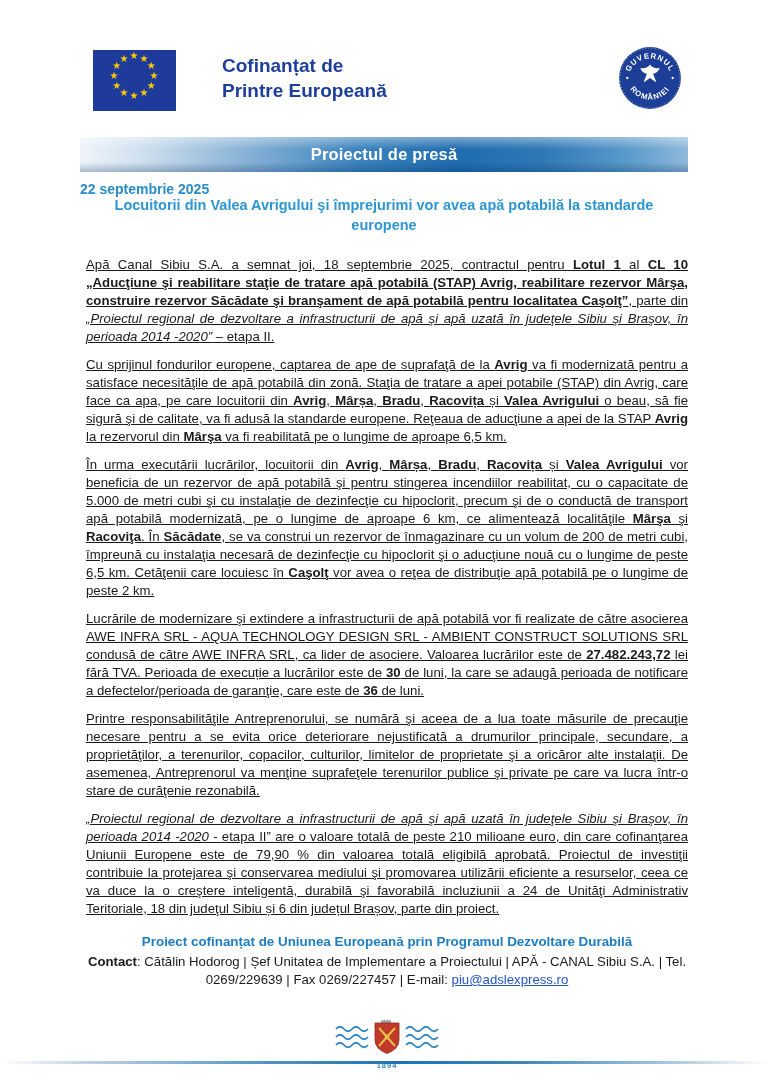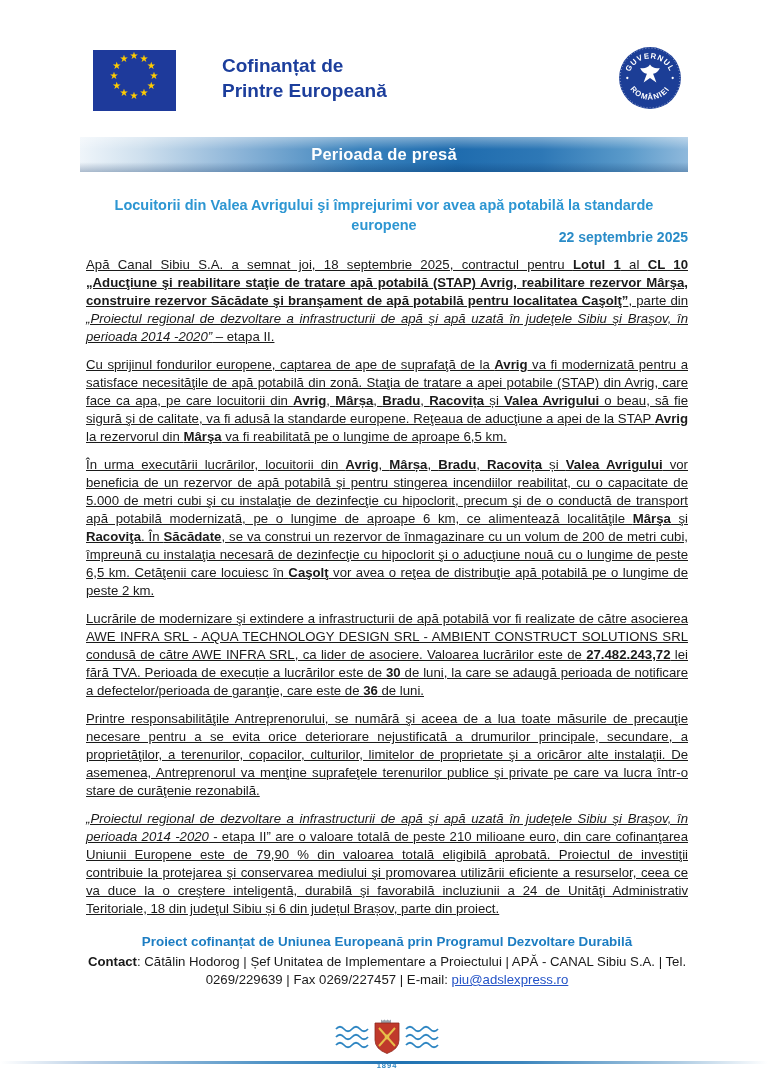--- a/index.html
+++ b/index.html
@@ -27,21 +27,21 @@
   .gov-seal{position:absolute;left:617px;top:45px;width:66px;height:66px;}
   
   .banner{
     position:absolute;left:80px;top:137px;width:608px;height:35px;
     background:
       linear-gradient(180deg, rgba(255,255,255,.40) 0%, rgba(255,255,255,0) 35%, rgba(0,0,0,0) 72%, rgba(0,40,90,.28) 100%),
       linear-gradient(90deg,#eff5fa 0%,#cfe0ee 10%,#8db5d8 26%,#3a82bc 46%,#1f6cae 62%,#2e78b6 76%,#5a9aca 90%,#8fb9dc 100%);
     text-align:center;line-height:35px;color:#ffffff;font-weight:bold;font-size:16.5px;letter-spacing:.2px;
   }
   
-  .date{position:absolute;left:80px;top:181px;width:608px;text-align:right;font-weight:bold;font-size:14px;color:#2a8cc8;margin-top:48px;}
+  .date{position:absolute;left:80px;top:181px;width:608px;text-align:left;font-weight:bold;font-size:14px;color:#2a8cc8;}
   .title{position:absolute;left:84px;top:195px;width:600px;text-align:center;font-weight:bold;font-size:14.5px;line-height:20px;color:#2d96d2;}
   
   .bodytext{position:absolute;left:86px;top:256px;width:602px;font-size:13.2px;line-height:18px;text-align:justify;}
   .bodytext p{margin:0 0 10px 0;text-decoration:underline;}
   .b{font-weight:bold;}
   .i{font-style:italic;}
   a.link{color:#2453c7;text-decoration:underline;cursor:pointer;}
   .funding{margin-top:15px;text-align:center;font-weight:bold;font-size:13.4px;color:#1d7dc2;}
   .contact{margin-top:2px;text-align:center;font-size:13.2px;line-height:18px;text-align:center;}
   
@@ -91,21 +91,21 @@
     </text>
     <text font-size="7.5" font-weight="bold" fill="#ffffff" letter-spacing="1">
       <textPath href="#arcBot" startOffset="50%" text-anchor="middle">ROMÂNIEI</textPath>
     </text>
     <circle cx="10" cy="32" r="1.1" fill="#fff"></circle>
     <circle cx="54" cy="32" r="1.1" fill="#fff"></circle>
     <path d="M32 19c2 3.2 6.2 4.4 9.4 3.2-1 3.2-4 5.4-6.4 5.6l3.2 8.6-6.2-4.4-6.2 4.4 3.2-8.6c-2.4-.2-5.4-2.4-6.4-5.6 3.2 1.2 7.4 0 9.4-3.2z" fill="#ffffff"></path>
   </svg>
 
   <div class="banner">
-    <span>Perioada de presă</span>
+    <span>Proiectul de presă</span>
   </div>
 
   <div class="date">22 septembrie 2025</div>
   <div class="title">Locuitorii din Valea Avrigului şi împrejurimi vor avea apă potabilă la standarde europene</div>
 
   <div class="bodytext">
     <p class="para"><span>Apă Canal Sibiu S.A. a semnat joi, 18 septembrie 2025, contractul pentru </span><span class="b">Lotul 1</span><span> al </span><span class="b">CL 10 „Aducţiune şi reabilitare staţie de tratare apă potabilă (STAP) Avrig, reabilitare rezervor Mârşa, construire rezervor Săcădate şi branşament de apă potabilă pentru localitatea Caşolţ”</span><span>, parte din </span><span class="i">„Proiectul regional de dezvoltare a infrastructurii de apă şi apă uzată în judeţele Sibiu şi Braşov, în perioada 2014 -2020”</span><span> – etapa II.</span></p>
     <p class="para"><span>Cu sprijinul fondurilor europene, captarea de ape de suprafaţă de la </span><span class="b">Avrig</span><span> va fi modernizată pentru a satisface necesităţile de apă potabilă din zonă. Staţia de tratare a apei potabile (STAP) din Avrig, care face ca apa, pe care locuitorii din </span><span class="b">Avrig</span><span>, </span><span class="b">Mârșa</span><span>, </span><span class="b">Bradu</span><span>, </span><span class="b">Racovița</span><span> și </span><span class="b">Valea Avrigului</span><span> o beau, să fie sigură şi de calitate, va fi adusă la standarde europene. Reţeaua de aducţiune a apei de la STAP </span><span class="b">Avrig</span><span> la rezervorul din </span><span class="b">Mârşa</span><span> va fi reabilitată pe o lungime de aproape 6,5 km.</span></p>
     <p class="para"><span>În urma executării lucrărilor, locuitorii din </span><span class="b">Avrig</span><span>, </span><span class="b">Mârșa</span><span>, </span><span class="b">Bradu</span><span>, </span><span class="b">Racovița</span><span> și </span><span class="b">Valea Avrigului</span><span> vor beneficia de un rezervor de apă potabilă şi pentru stingerea incendiilor reabilitat, cu o capacitate de 5.000 de metri cubi şi cu instalaţie de dezinfecţie cu hipoclorit, precum şi de o conductă de transport apă potabilă modernizată, pe o lungime de aproape 6 km, ce alimentează localităţile </span><span class="b">Mârşa</span><span> şi </span><span class="b">Racoviţa</span><span>. În </span><span class="b">Săcădate</span><span>, se va construi un rezervor de înmagazinare cu un volum de 200 de metri cubi, împreună cu instalaţia necesară de dezinfecţie cu hipoclorit şi o aducţiune nouă cu o lungime de peste 6,5 km. Cetăţenii care locuiesc în </span><span class="b">Caşolţ</span><span> vor avea o reţea de distribuţie apă potabilă pe o lungime de peste 2 km.</span></p>
     <p class="para"><span>Lucrările de modernizare şi extindere a infrastructurii de apă potabilă vor fi realizate de către asocierea AWE INFRA SRL - AQUA TECHNOLOGY DESIGN SRL - AMBIENT CONSTRUCT SOLUTIONS SRL condusă de către AWE INFRA SRL, ca lider de asociere. Valoarea lucrărilor este de </span><span class="b">27.482.243,72</span><span> lei fără TVA. Perioada de execuție a lucrărilor este de </span><span class="b">30</span><span> de luni, la care se adaugă perioada de notificare a defectelor/perioada de garanţie, care este de </span><span class="b">36</span><span> de luni.</span></p>

